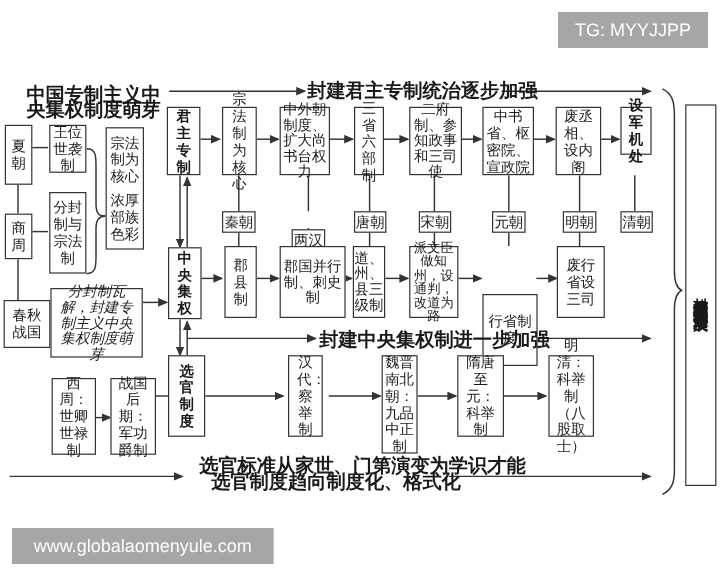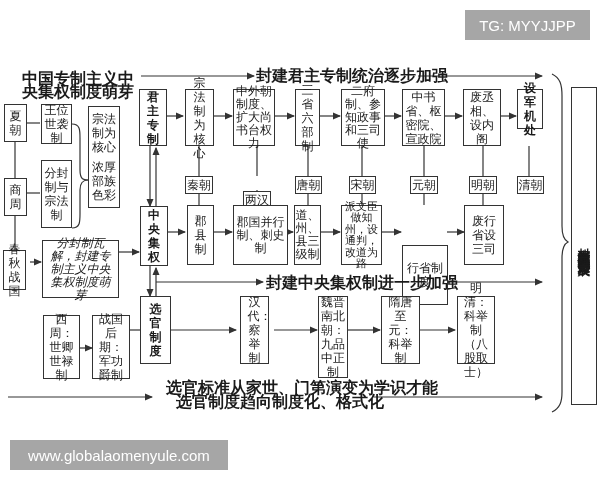--- a/index.html
+++ b/index.html
@@ -90,27 +90,27 @@
     <path d="M552,74 C560,78 562,84 562,96 L562,226 C562,236 564,240 568,242 C564,244 562,248 562,258 L562,392 C562,402 560,408 552,412"></path>
   </g>
 </svg>
 
 <div class="wm" style="left:465px;top:10px;width:125px;height:30px;font-size:15px;">TG: MYYJJPP</div>
 <div class="wm" style="left:10px;top:440px;width:218px;height:30px;font-size:15px;">www.globalaomenyule.com</div>
 
 <div class="lbl" style="left:22px;top:72px;">中国专制主义中</div>
 <div class="lbl" style="left:22px;top:85px;">央集权制度萌芽</div>
 
-<div class="box" style="left:4px;top:104px;width:23px;height:38px;">
+<div class="box" style="left:4px;top:104px;width:23px;height:50px;">
     <span>夏朝</span>
   </div>
 <div class="box" style="left:4px;top:178px;width:23px;height:38px;">
     <span>商周</span>
   </div>
-<div class="box" style="left:3px;top:250px;width:23px;height:40px;">
+<div class="box" style="left:3px;top:250px;width:39px;height:40px;">
     <span>春秋战国</span>
   </div>
 
 <div class="box" style="left:41px;top:104px;width:31px;height:40px;">
     <span>王位世袭制</span>
   </div>
 <div class="box" style="left:41px;top:160px;width:31px;height:68px;">
     <span>分封制与宗法制</span>
   </div>
 <div class="box" style="left:88px;top:106px;width:32px;height:102px;flex-direction:column;justify-content:space-around;">

